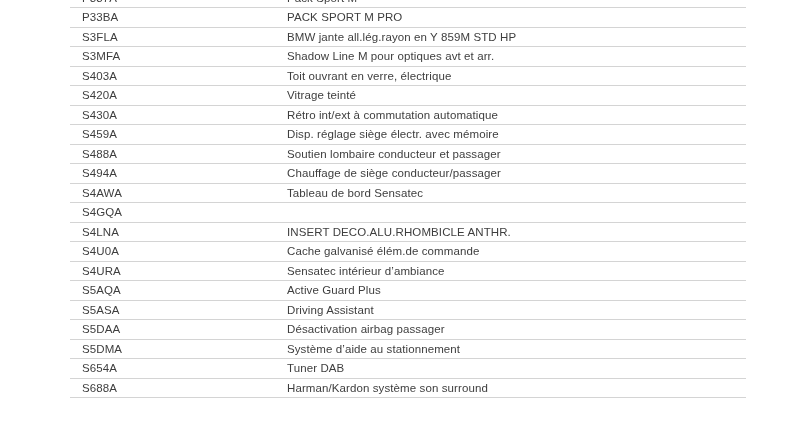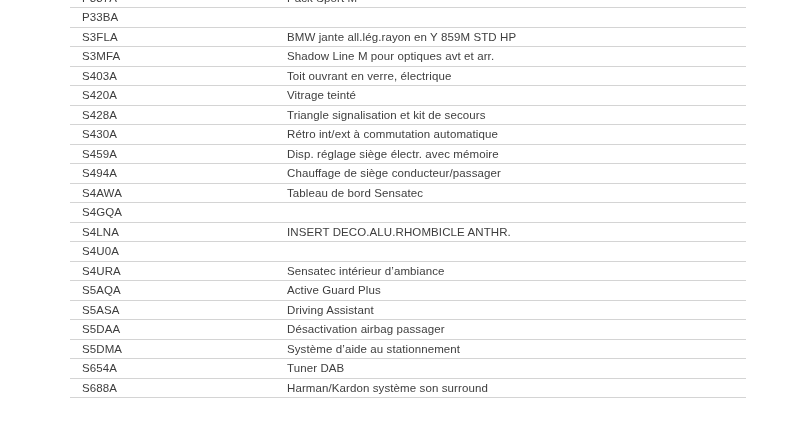--- a/index.html
+++ b/index.html
@@ -49,20 +49,21 @@
 
 <div class="viewport">
   <div class="options-table" id="options-table">
   <div class="row">
     <span class="cell code">P337A</span>
     <span class="cell desc">Pack Sport M</span>
   </div>
 
   <div class="row">
     <span class="cell code">P33BA</span>
+    <span class="cell desc">PACK SPORT M PRO</span>
   </div>
 
   <div class="row">
     <span class="cell code">S3FLA</span>
     <span class="cell desc">BMW jante all.lég.rayon en Y 859M STD HP</span>
   </div>
 
   <div class="row">
     <span class="cell code">S3MFA</span>
     <span class="cell desc">Shadow Line M pour optiques avt et arr.</span>
@@ -71,35 +72,35 @@
   <div class="row">
     <span class="cell code">S403A</span>
     <span class="cell desc">Toit ouvrant en verre, électrique</span>
   </div>
 
   <div class="row">
     <span class="cell code">S420A</span>
     <span class="cell desc">Vitrage teinté</span>
   </div>
 
-  <div class="row">
-    <span class="cell code">S428A</span>
-    <span class="cell desc">Triangle signalisation et kit de secours</span>
-  </div>
 
   <div class="row">
     <span class="cell code">S430A</span>
     <span class="cell desc">Rétro int/ext à commutation automatique</span>
   </div>
 
   <div class="row">
     <span class="cell code">S459A</span>
     <span class="cell desc">Disp. réglage siège électr. avec mémoire</span>
   </div>
 
+  <div class="row">
+    <span class="cell code">S488A</span>
+    <span class="cell desc">Soutien lombaire conducteur et passager</span>
+  </div>
 
   <div class="row">
     <span class="cell code">S494A</span>
     <span class="cell desc">Chauffage de siège conducteur/passager</span>
   </div>
 
   <div class="row">
     <span class="cell code">S4AWA</span>
     <span class="cell desc">Tableau de bord Sensatec</span>
   </div>
@@ -108,20 +109,21 @@
     <span class="cell code">S4GQA</span>
   </div>
 
   <div class="row">
     <span class="cell code">S4LNA</span>
     <span class="cell desc">INSERT DECO.ALU.RHOMBICLE ANTHR.</span>
   </div>
 
   <div class="row">
     <span class="cell code">S4U0A</span>
+    <span class="cell desc">Cache galvanisé élém.de commande</span>
   </div>
 
   <div class="row">
     <span class="cell code">S4URA</span>
     <span class="cell desc">Sensatec intérieur d’ambiance</span>
   </div>
 
   <div class="row">
     <span class="cell code">S5AQA</span>
     <span class="cell desc">Active Guard Plus</span>

